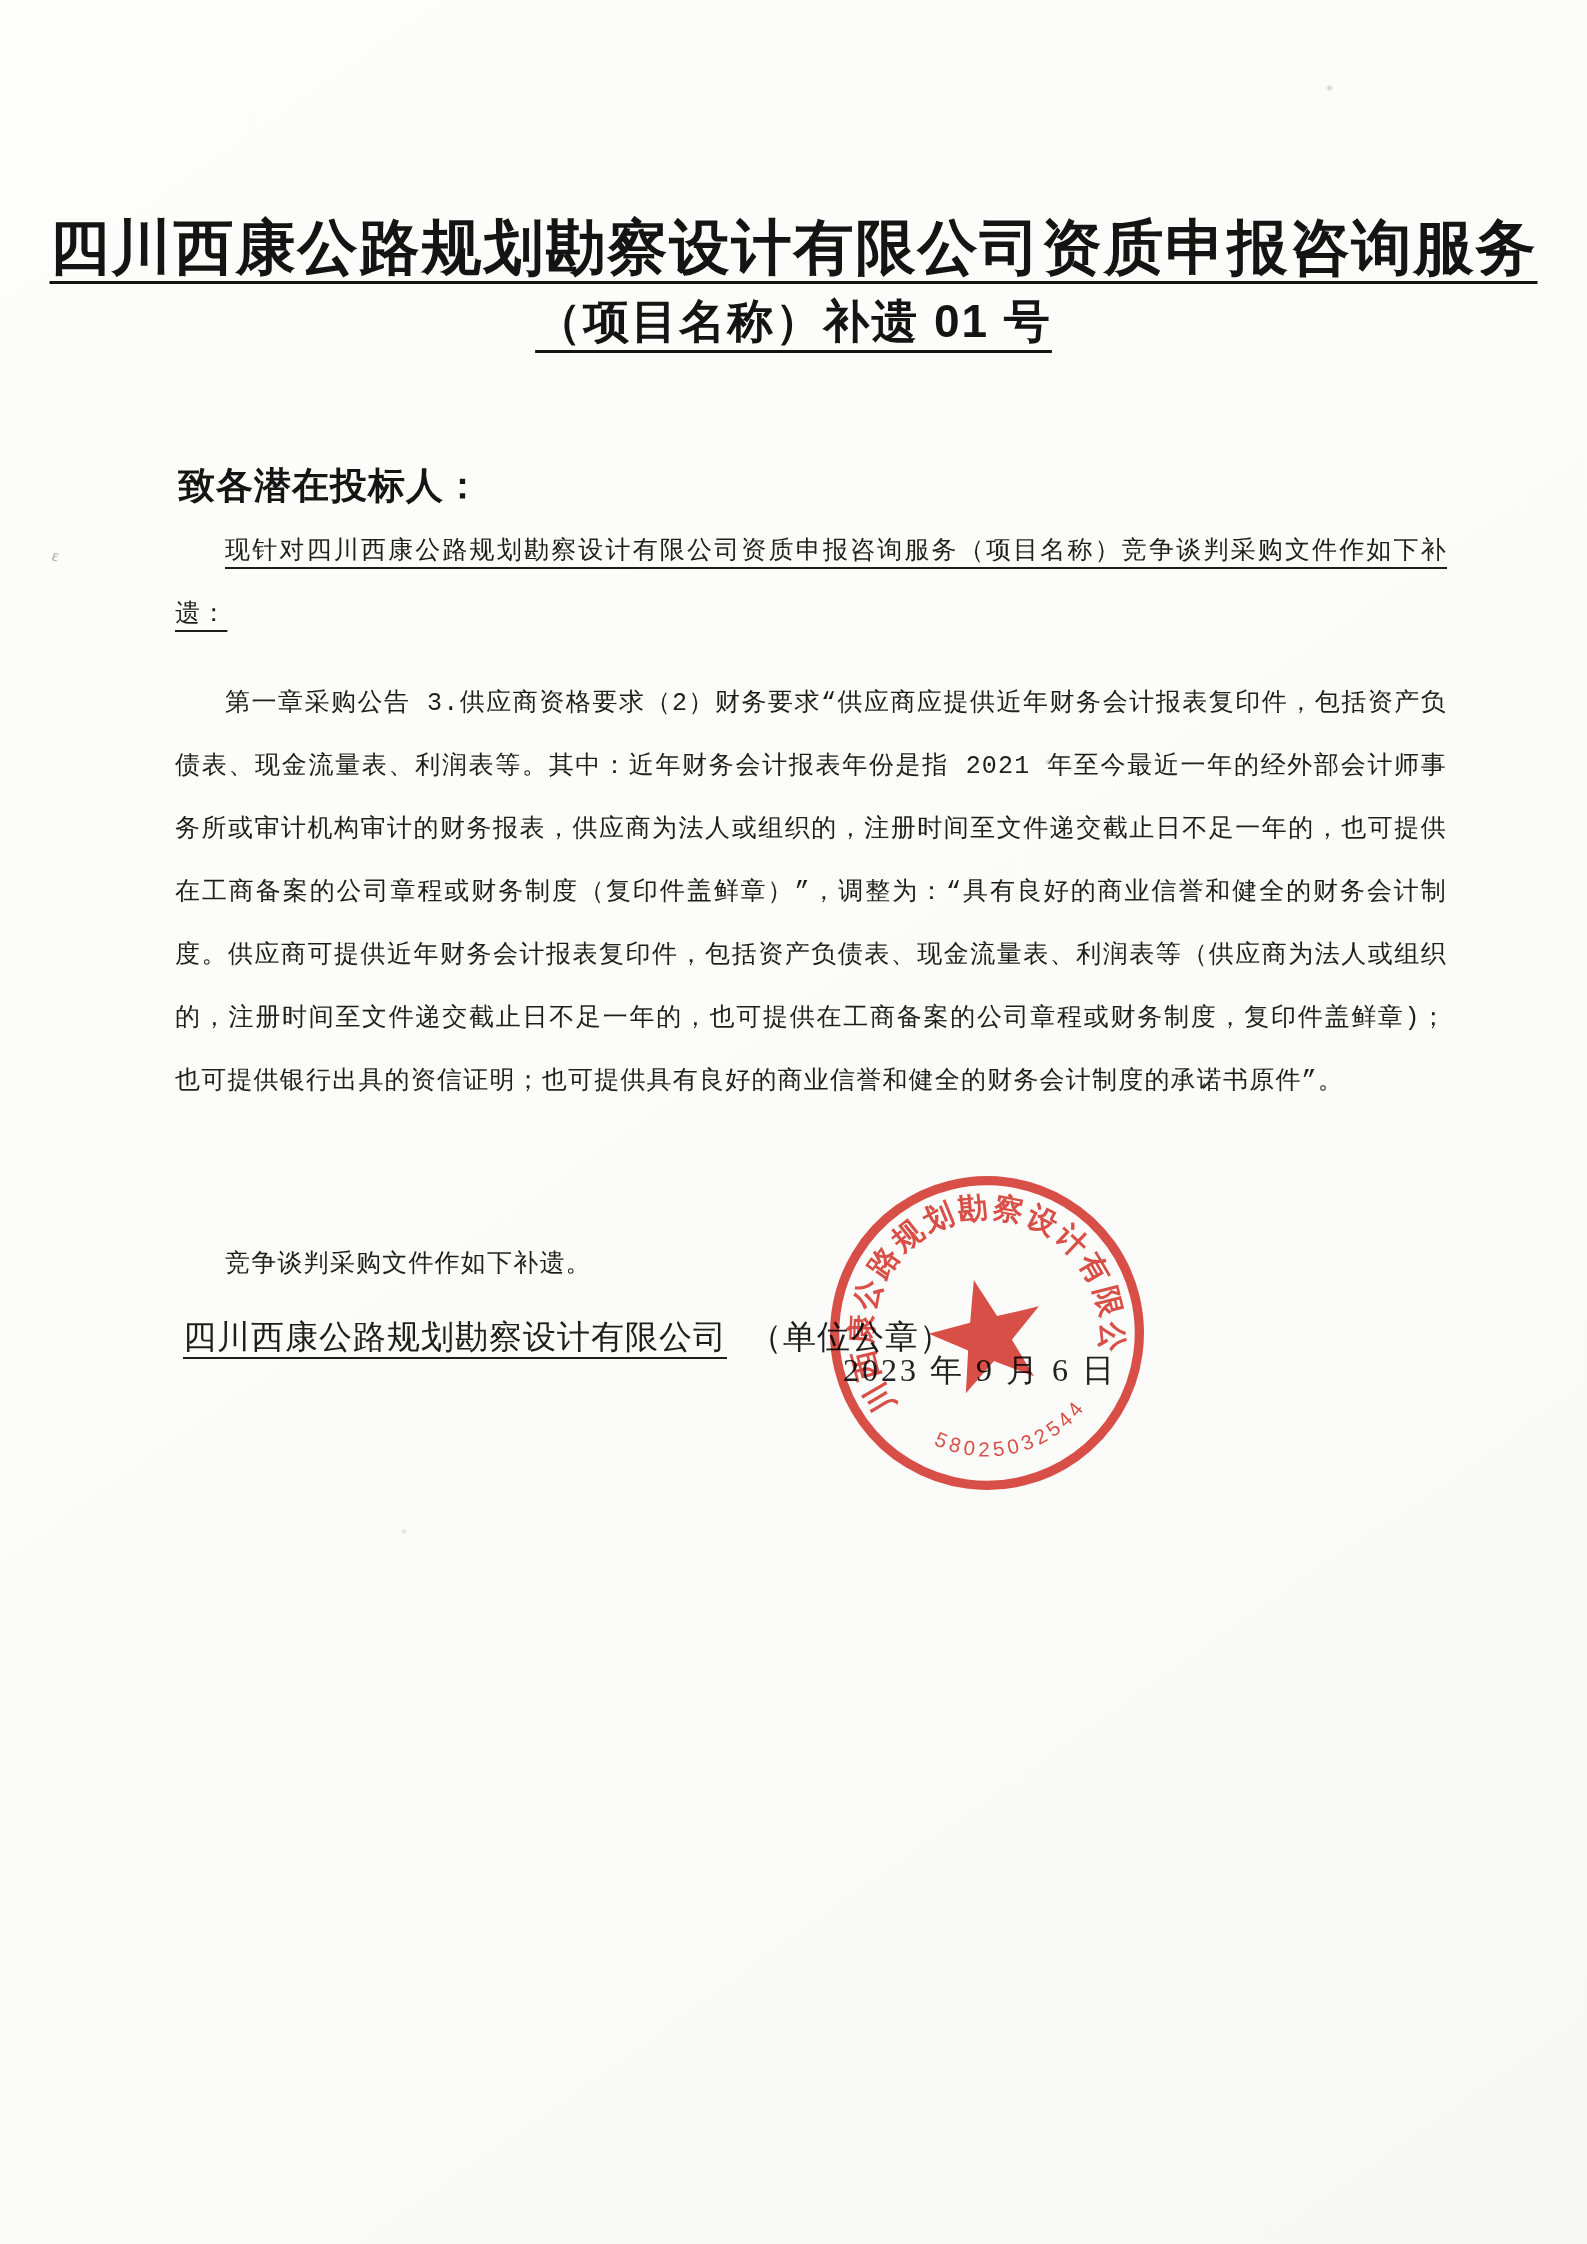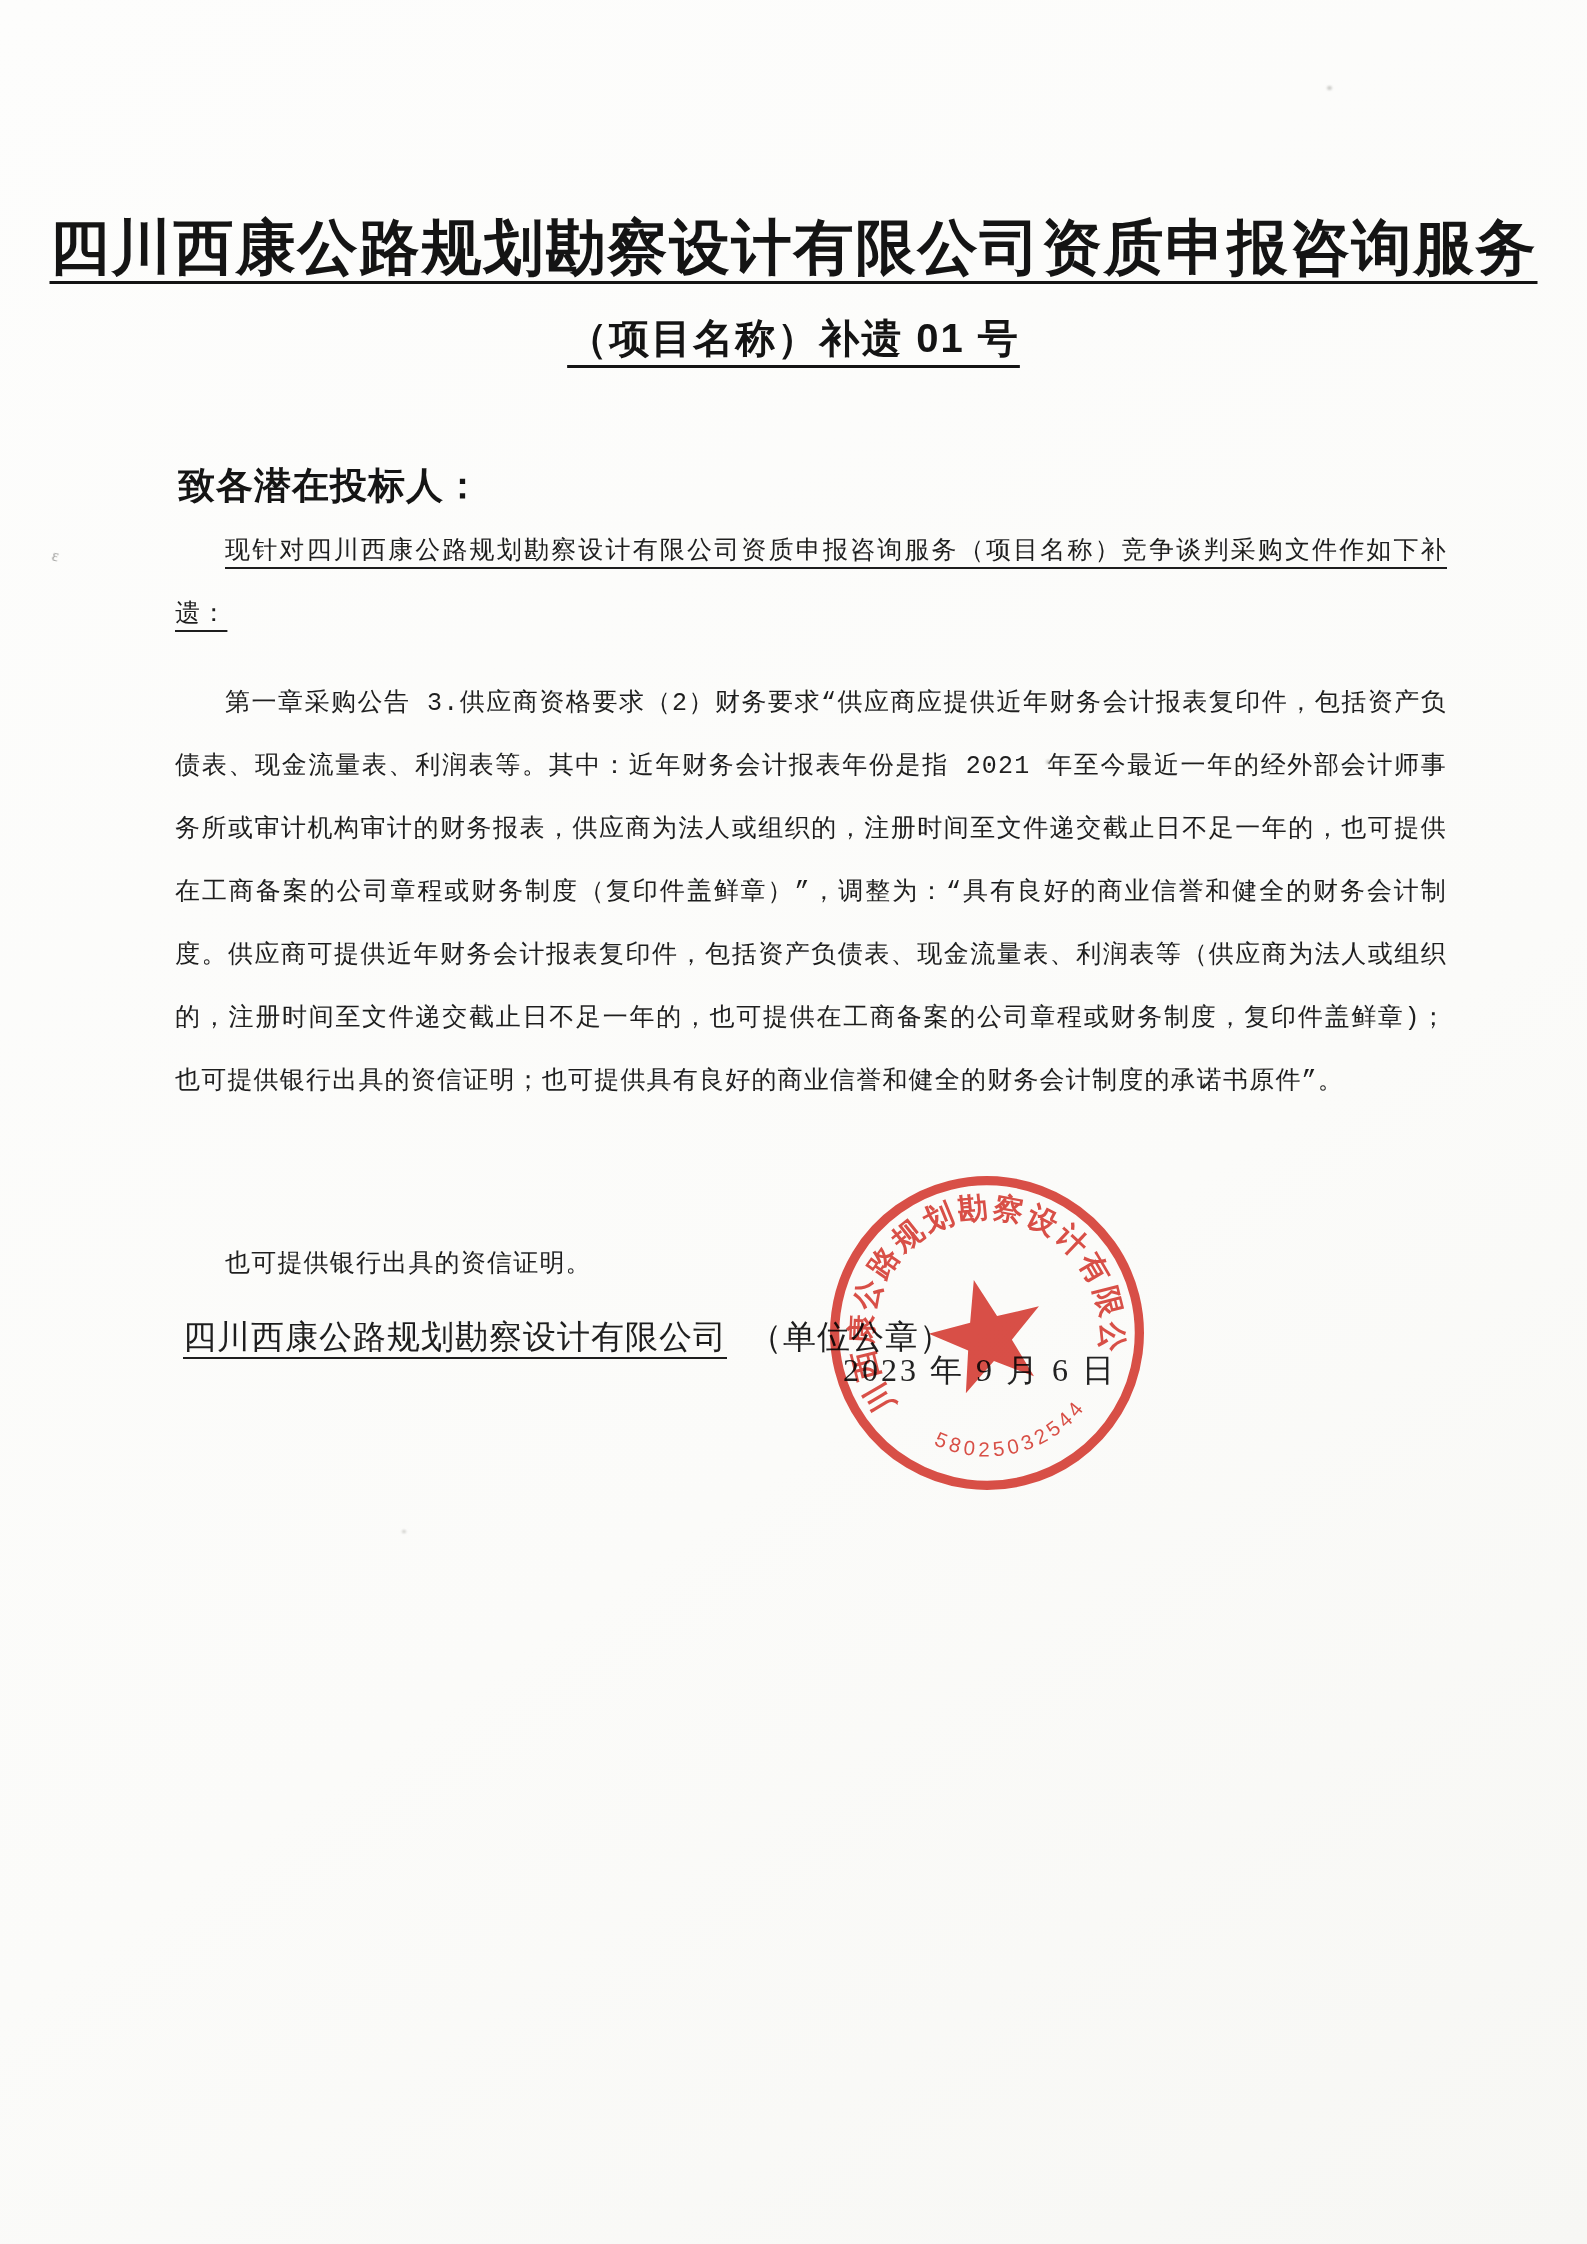--- a/index.html
+++ b/index.html
@@ -21,22 +21,22 @@
     position:absolute;
     left:0; width:100%;
     text-align:center;
     font-family:"Liberation Sans","DejaVu Sans",sans-serif;
     font-weight:bold;
     color:#141414;
     letter-spacing:2px;
   }
   .title-1{ top:222px; font-size:60px; line-height:52px;
     text-decoration:underline; text-decoration-thickness:3px; text-underline-offset:13px;}
-  .title-2{ top:296px; font-size:40px; line-height:50px;
-    text-decoration:underline; text-decoration-thickness:3px; text-underline-offset:13px;margin-top:17px;}
+  .title-2{ top:296px; font-size:46px; line-height:50px;
+    text-decoration:underline; text-decoration-thickness:3px; text-underline-offset:13px;}
   
   .salutation{
     position:absolute; top:455px; left:178px;
     font-size:37px; font-weight:bold; letter-spacing:1px;
     color:#151515;
     margin-top:6px;
   }
   .para{
     position:absolute; left:175px; width:1272px;
     font-size:25px; line-height:63px; letter-spacing:1.2px;
@@ -93,21 +93,21 @@
 
   <div class="title-line title-1">四川西康公路规划勘察设计有限公司资质申报咨询服务</div>
   <div class="title-line title-2">（项目名称）补遗 01 号</div>
 
   <div class="salutation">致各潜在投标人：</div>
 
   <p class="para indent intro">现针对四川西康公路规划勘察设计有限公司资质申报咨询服务（项目名称）竞争谈判采购文件作如下补遗：</p>
 
   <p class="para indent main-body">第一章采购公告 3.供应商资格要求（2）财务要求“供应商应提供近年财务会计报表复印件，包括资产负债表、现金流量表、利润表等。其中：近年财务会计报表年份是指 2021 年至今最近一年的经外部会计师事务所或审计机构审计的财务报表，供应商为法人或组织的，注册时间至文件递交截止日不足一年的，也可提供在工商备案的公司章程或财务制度（复印件盖鲜章）”，调整为：“具有良好的商业信誉和健全的财务会计制度。供应商可提供近年财务会计报表复印件，包括资产负债表、现金流量表、利润表等（供应商为法人或组织的，注册时间至文件递交截止日不足一年的，也可提供在工商备案的公司章程或财务制度，复印件盖鲜章)；也可提供银行出具的资信证明；也可提供具有良好的商业信誉和健全的财务会计制度的承诺书原件”。</p>
 
-  <p class="para indent closing">也可提供银行出具的资信证明。</p>
+  <p class="para indent closing">竞争谈判采购文件作如下补遗。</p>
 
   <div class="sig-row">
     <span class="sig-company">四川西康公路规划勘察设计有限公司</span><span class="sig-sealnote">（单位公章）</span>
   </div>
 
   <div class="date-row">2023 年 9 月 6 日</div>
 
   <svg class="seal" viewBox="0 0 340 340" xmlns="http://www.w3.org/2000/svg">
     <defs>
       <path id="sealTopArc" d="M 64.7 208.1 A 112 112 0 1 1 275.3 208.1" fill="none"></path>

